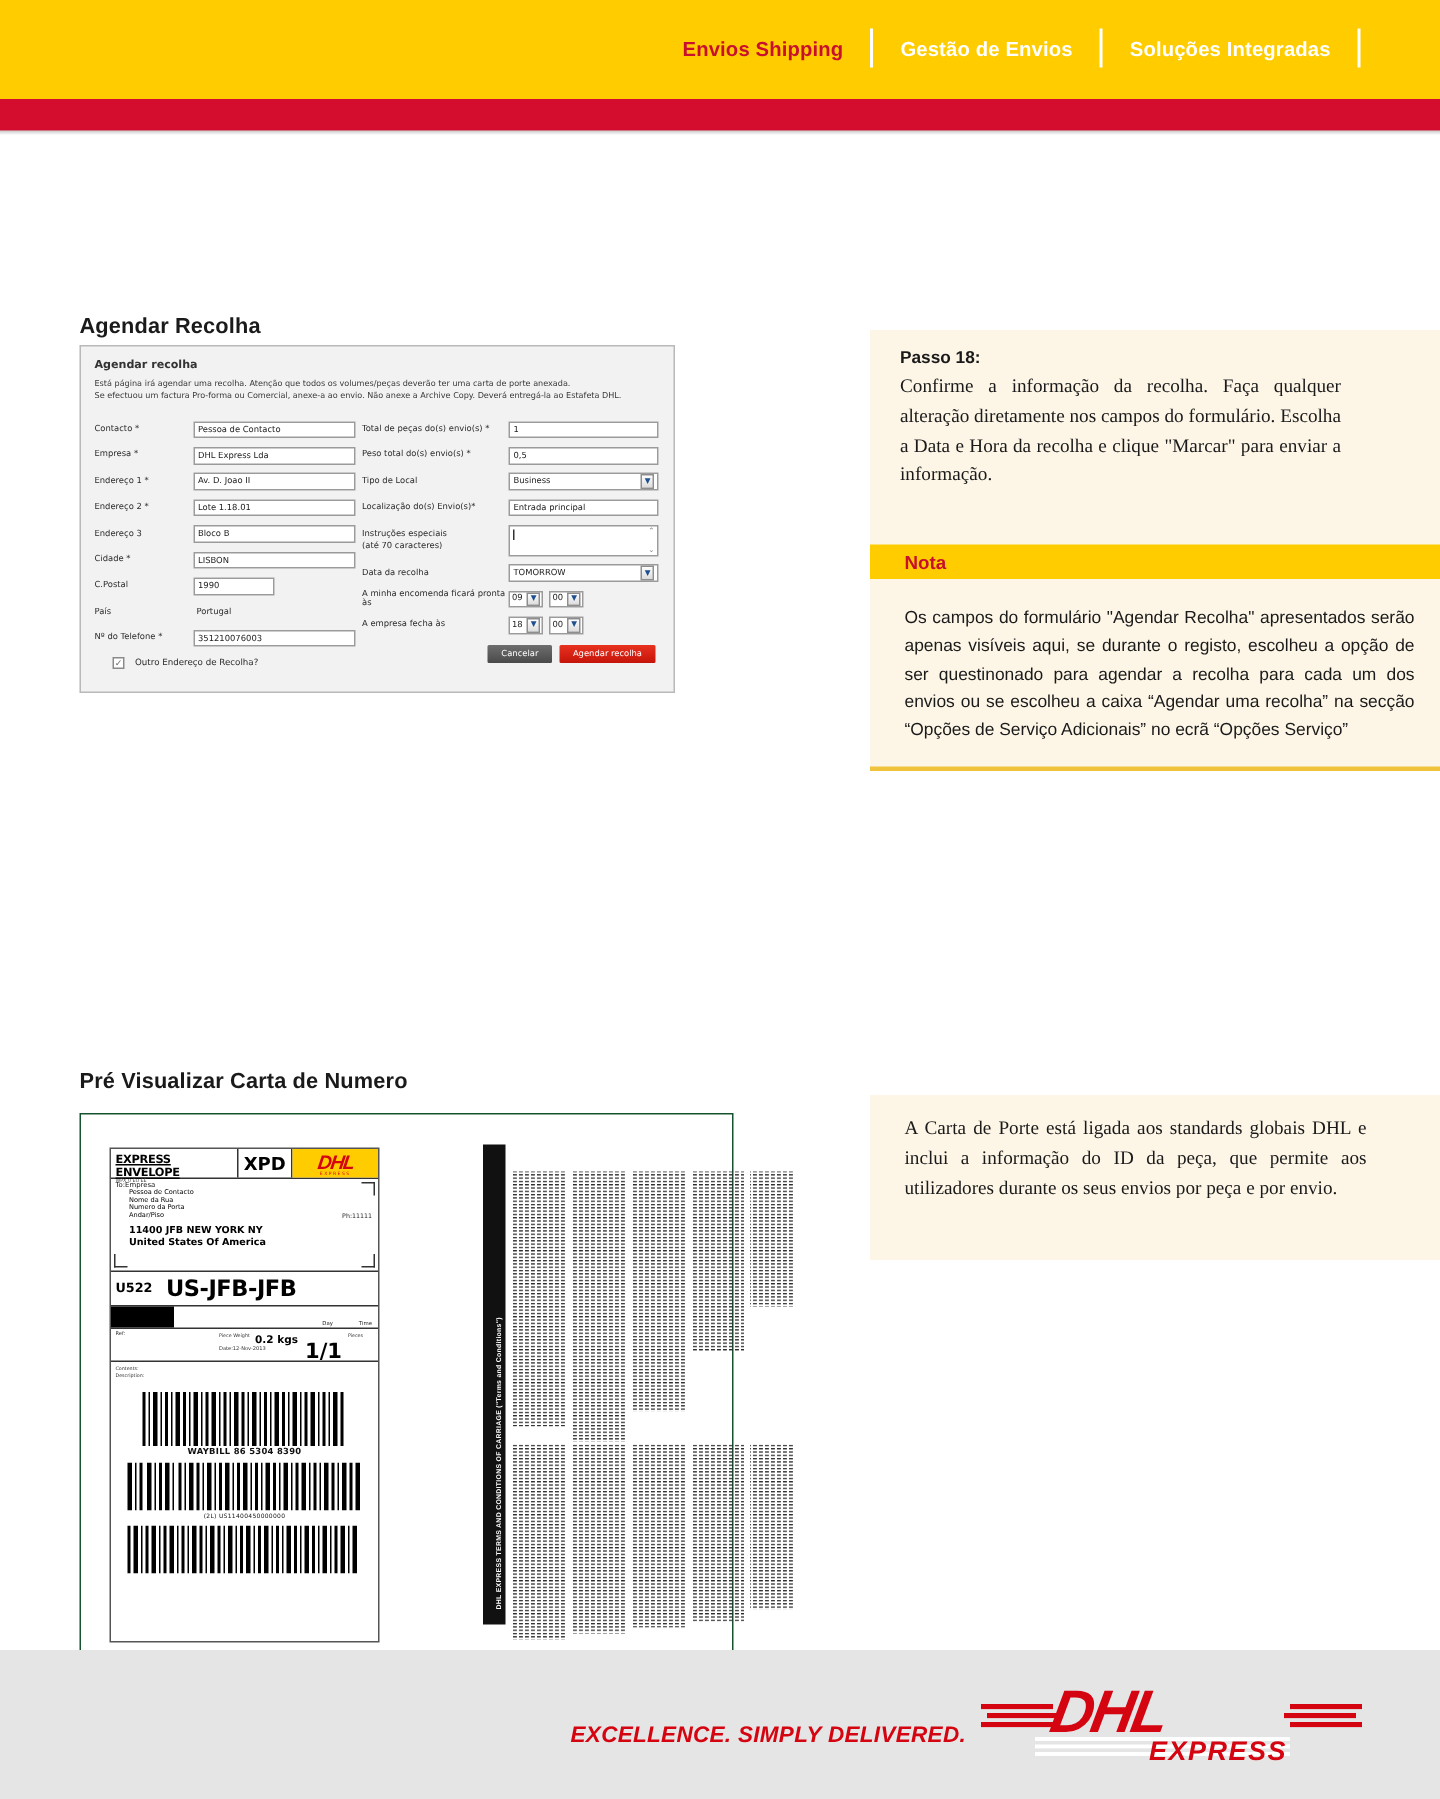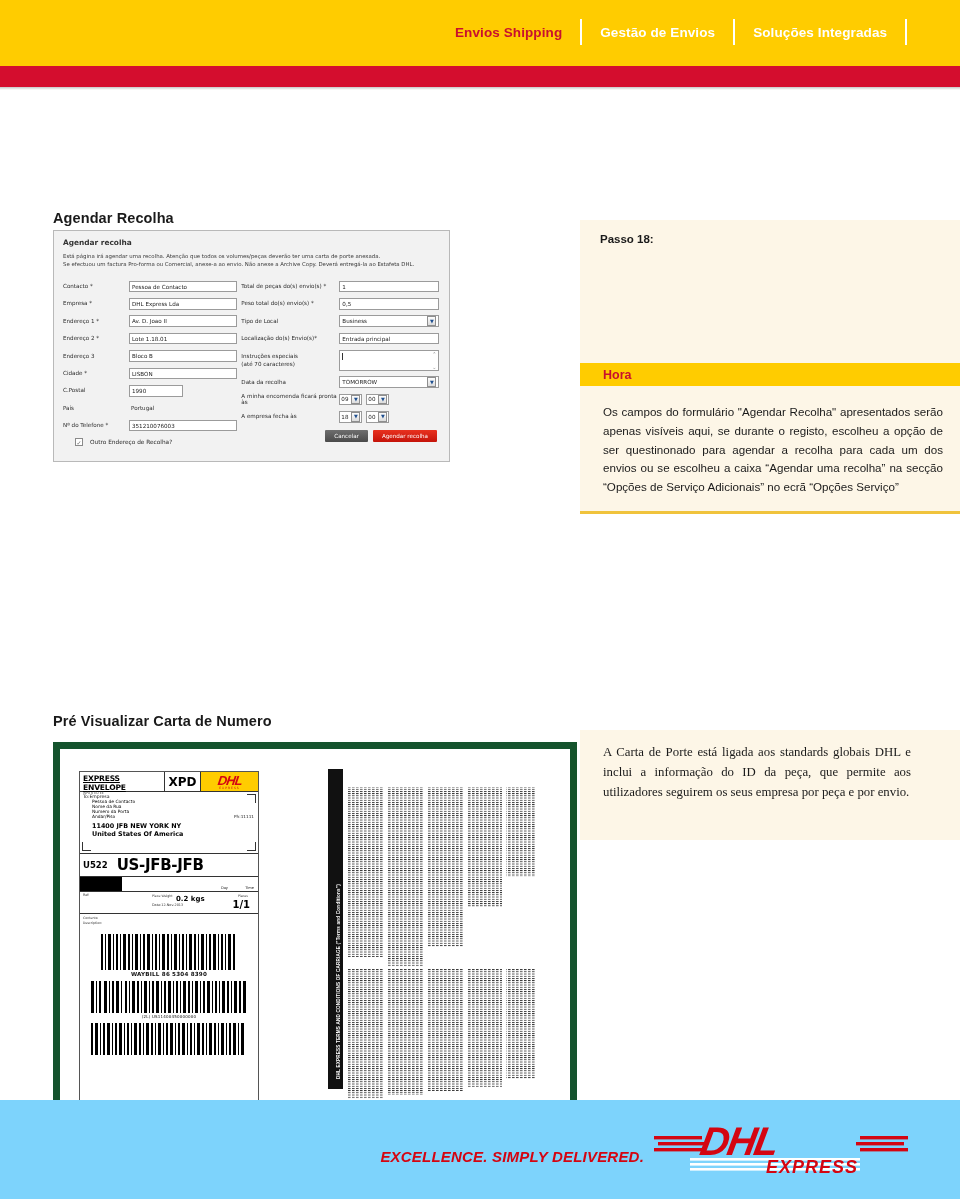--- a/index.html
+++ b/index.html
@@ -255,23 +255,23 @@
     font-size: 12.8px;
     color: #1a1a1a;
     line-height: 1.55;
     text-align: justify;
   }
 
   
   .wb-frame {
     position: absolute;
     left: 53px; top: 652px;
-    width: 524px; height: 370px;
+    width: 436px; height: 370px;
     background: #ffffff;
-    border: 7px solid #14532d;
+    border: 1px solid #14532d;
   }
   .wb-label {
     position: absolute;
     left: 19px; top: 22px;
     width: 180px; height: 330px;
     background: #fff;
     border: 1px solid #555;
     font-family: "DejaVu Sans", sans-serif;
     overflow: hidden;
   }
@@ -354,21 +354,21 @@
 
   .wb-weight {
     border-bottom: 1px solid #333;
     height: 22px; display:flex; position: relative; padding: 1px 3px;
   }
   .wb-weight .ref { font-size: 3.4px; color:#333; }
   .wb-weight .pw { position:absolute; left: 72px; top: 2px; font-size: 3.2px; color:#333; }
   .wb-weight .pwv { position:absolute; left: 96px; top: 3px; font-size: 7px; font-weight: bold; }
   .wb-weight .dt { position:absolute; left: 72px; top: 11px; font-size: 3.4px; color:#333; }
   .wb-weight .pc { position:absolute; right: 10px; top: 2px; font-size: 3.2px; color:#333; }
-  .wb-weight .pcv { position:absolute; right: 8px; top: 7px; font-size: 10px; font-weight: bold; }
+  .wb-weight .pcv { position:absolute; right: 24px; top: 7px; font-size: 14px; font-weight: bold; }
 
   .wb-contents { padding: 2px 3px; font-size: 3.2px; color: #333; line-height: 1.5; height: 16px;}
 
   .barcode { margin: 4px auto 1px auto; display:block; }
   .bc-text { text-align: center; font-size: 5.6px; font-weight: bold; color:#111; letter-spacing:0.2px; }
   .bc-text.sm { font-size: 4px; font-weight: normal; }
 
   
   .wb-tc {
     position: absolute;
@@ -387,21 +387,21 @@
     color: #fff; font-size: 4.6px; font-weight: bold;
     white-space: nowrap; letter-spacing: 0.2px;
   }
   .tc-cols { position:absolute; left: 20px; top: 10px; right: 0; bottom: 10px; }
 
   
   .footer {
     position: absolute;
     left: 0; bottom: 0;
     width: 960px; height: 99px;
-    background: #7dd3fc;
+    background: #e5e5e5;
   }
   .footer-inner {
     position: absolute; right: 46px; bottom: 22px;
     display: flex; align-items: flex-end; gap: 10px;
   }
   .tagline {
     font-style: italic; font-weight: bold; font-size: 15px;
     color: #d40511; letter-spacing: 0.2px; margin-bottom: 12px;
   }
 </style>
@@ -548,35 +548,36 @@
         <div class="btnrow">
           <div class="btn btn-cancel">Cancelar</div>
           <div class="btn btn-submit">Agendar recolha</div>
         </div>
       </div>
     </div>
   </div>
 
   <div class="passo-panel">
     <div class="passo-head">Passo 18:</div>
+    <div class="passo-body">Confirme a informação da recolha. Faça qualquer alteração diretamente nos campos do formulário. Escolha a Data e Hora da recolha e clique "Marcar" para enviar a informação.</div>
   </div>
 
   <div class="nota-wrap">
     <div class="nota-head">
-      <span>Hora</span>
+      <span>Nota</span>
     </div>
     <div class="nota-body">
       <div class="nota-text">Os campos do formulário "Agendar Recolha" apresentados serão apenas visíveis aqui, se durante o registo, escolheu a opção de ser questinonado para agendar a recolha para cada um dos envios ou se escolheu a caixa “Agendar uma recolha” na secção “Opções de Serviço Adicionais” no ecrã “Opções Serviço”</div>
     </div>
   </div>
 
   <div class="section-title cp-title">Pré Visualizar Carta de Numero</div>
 
   <div class="cp-text-bg"></div>
-  <div class="cp-text">A Carta de Porte  está ligada aos standards globais DHL e inclui a informação do ID da peça, que permite aos utilizadores seguirem os seus empresa por peça e por envio.</div>
+  <div class="cp-text">A Carta de Porte  está ligada aos standards globais DHL e inclui a informação do ID da peça, que permite aos utilizadores durante os seus envios por peça e por envio.</div>
 
   <div class="wb-frame">
 
     <div class="wb-label">
 
       <div class="wb-top">
         <div class="wb-ee">
           <div class="t1">EXPRESS ENVELOPE</div>
           <div class="t2">WPX 0 EU  EE</div>
         </div>

